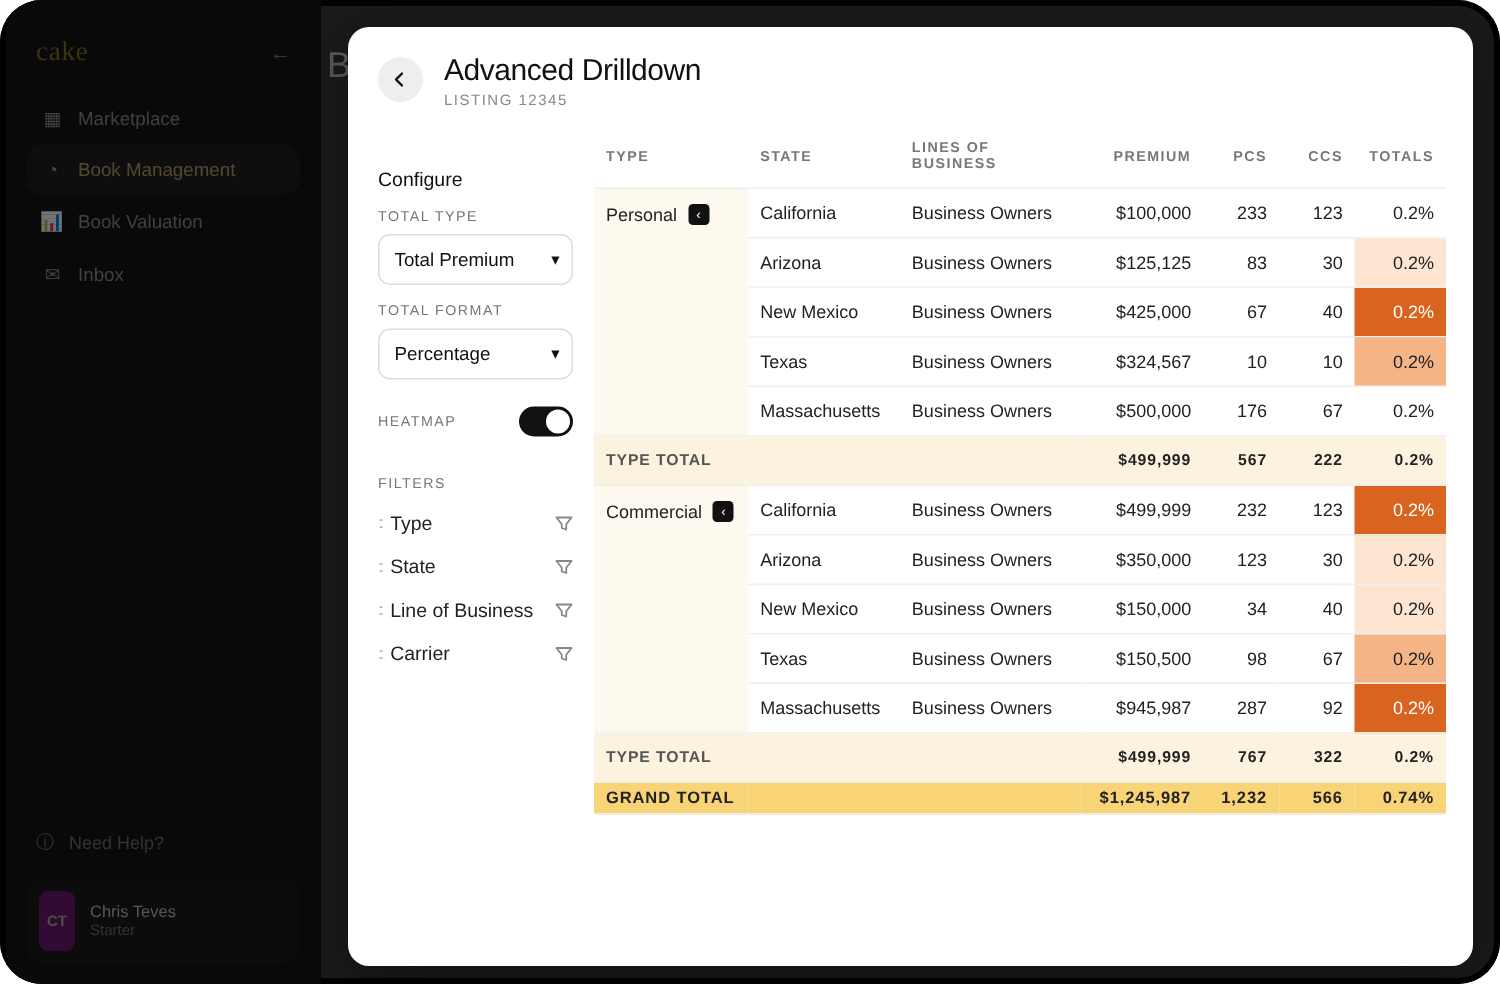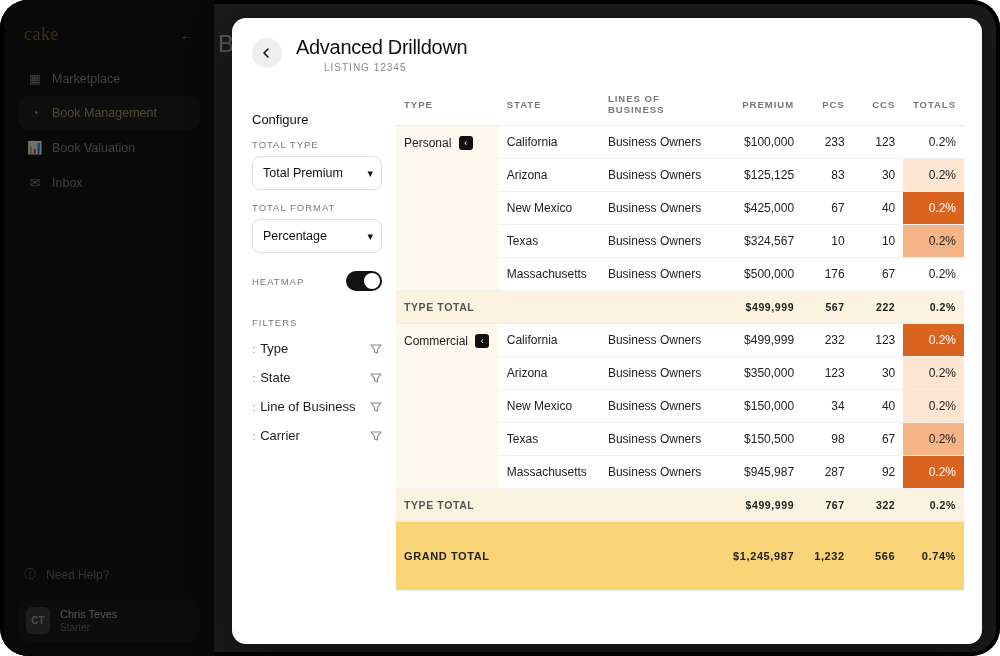--- a/index.html
+++ b/index.html
@@ -30,21 +30,21 @@
   .brand { font-family: Georgia, serif; font-size: 18px; color: #8a6b25; letter-spacing: .5px; }
   .collapse { color:#7a7a7a; font-size:14px; }
 
   .navitem { display:flex; align-items:center; gap:10px; padding: 10px 10px; border-radius: 10px; color:#8e8e8e; }
   .navitem .ico { width:14px; display:inline-flex; justify-content:center; }
   .navitem.active { background:#1f1f1f; color:#b7a06a; }
 
   .bottom { position:absolute; left:14px; right:14px; bottom:14px; }
   .help { display:flex; align-items:center; gap:10px; color:#6f6f6f; padding:8px 6px; font-size:12px;}
   .user { display:flex; align-items:center; gap:10px; background:#1c1c1c; border-radius:10px; padding:8px; margin-top:8px;}
-  .avatar { width:24px; height:27px; border-radius:6px; background:#404040; color:#aaa; font-size:10px; display:flex; align-items:center; justify-content:center;font-weight:bold;}
+  .avatar { width:24px; height:40px; border-radius:6px; background:#701a75; color:#aaa; font-size:10px; display:flex; align-items:center; justify-content:center;font-weight:bold;}
   .uname { font-size:11px; color:#bdbdbd; line-height:1.2;}
   .uplan { font-size:10px; color:#6f6f6f;}
 
   .bgletter {
     position:absolute; left:218px; top:30px; font-size:24px; color:#5a5a5a; font-weight:500;
   }
 
   
   .sheet {
     position:absolute; left:232px; right:18px; top:18px; bottom:12px;
@@ -52,21 +52,21 @@
     box-shadow: 0 10px 40px rgba(0,0,0,0.35);
     display:flex; flex-direction:column;
     overflow:hidden;
   }
   .sheet-head { display:flex; align-items:flex-start; gap:14px; padding:18px 20px 10px; }
   .back {
     width:30px; height:30px; border-radius:50%; background:#eee; display:flex; align-items:center; justify-content:center;
     font-size:14px; color:#333; cursor:pointer; margin-top:2px;
   }
   .titlewrap .title { font-size:20px; font-weight:500; color:#111; letter-spacing:-0.3px;}
-  .titlewrap .sub { font-size:10px; letter-spacing:1px; color:#888; text-transform:uppercase; margin-top:3px;margin-left:28px;}
+  .titlewrap .sub { font-size:10px; letter-spacing:1px; color:#888; text-transform:uppercase; margin-top:3px;}
 
   .sheet-body { flex:1; display:flex; overflow:hidden; }
 
   
   .config {
     width:150px; padding: 0 0 0 20px; font-size:12px; color:#111;margin-top:29px;
   }
   .config h4 { font-size:13px; font-weight:500; margin-bottom:10px; }
   .lbl { font-size:9.5px; letter-spacing:1px; color:#777; text-transform:uppercase; margin:12px 0 6px; }
   .select {
@@ -91,21 +91,21 @@
   thead th {
     text-align:left; font-size:9.5px; letter-spacing:1px; color:#777; text-transform:uppercase;
     font-weight:600; padding:10px 8px; border-bottom:1px solid #eee; background:#fff;
   }
   thead th.num, tbody td.num, tfoot td.num, tr.subtotal td.num, tr.grand td.num { text-align:right; }
   tbody td { padding:9px 8px; border-bottom:1px solid #f0f0f0; color:#222; white-space:nowrap;}
   td.typecell { background:#fdf9ef; font-weight:500; vertical-align:top; padding-top:10px;}
   .chip { display:inline-flex; align-items:center; justify-content:center; width:14px; height:14px; border-radius:3px; background:#111; color:#fff; font-size:9px; margin-left:4px; position:relative; top:-1px;}
   tr.subtotal td { background:#fbf3df; font-weight:600; font-size:10.5px; letter-spacing:.6px; padding:10px 8px; border-bottom:1px solid #eee;}
   tr.subtotal td.label { text-transform:uppercase; color:#555;}
-  tr.grand td { background:#f8d477; font-weight:700; font-size:11px; letter-spacing:.6px; padding:28px 8px;}
+  tr.grand td { background:#f8d477; font-weight:700; font-size:11px; letter-spacing:.6px; padding:4px 8px;}
   tr.grand td.label { text-transform:uppercase; }
 
   td.heat { text-align:right; }
   .h0 { background:#ffffff; }
   .h1 { background:#fde5d2; }
   .h2 { background:#f5b486; }
   .h3 { background:#d9641f; color:#fff; }
 
   col.c-type  { width:90px; }
   col.c-state { width:100px; }

